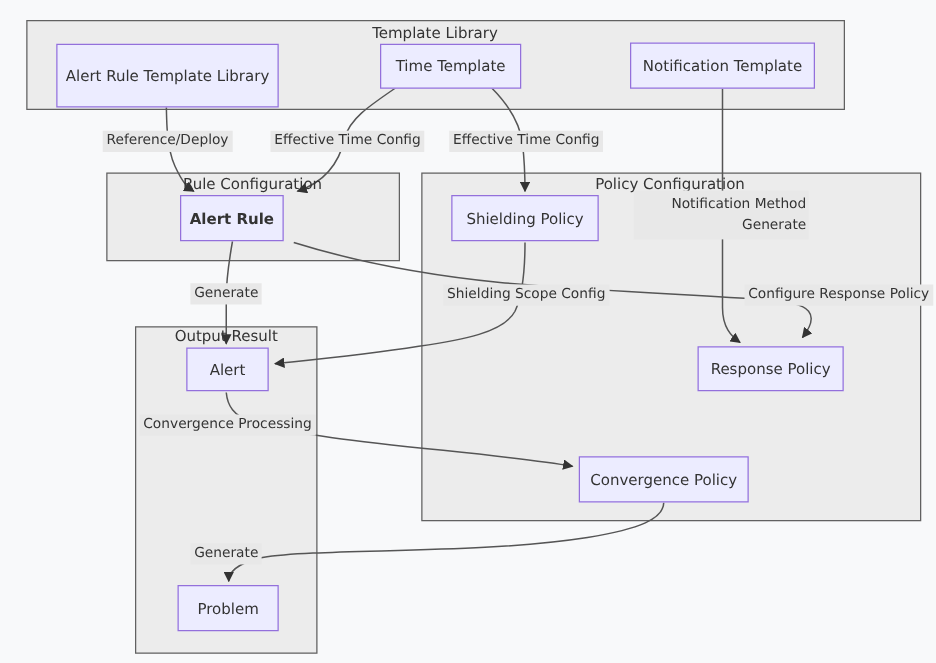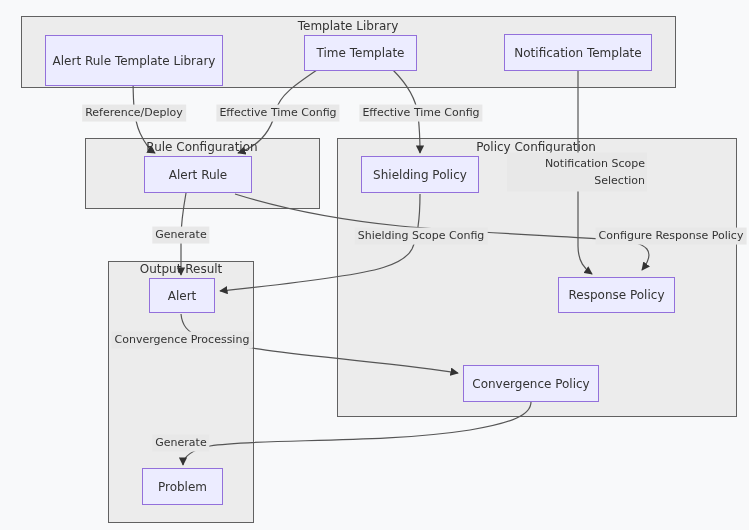--- a/index.html
+++ b/index.html
@@ -122,37 +122,37 @@
     <path class="edge" d="M420,194 C420,212 419,234 412,249 C403,266 370,272 335,277 C290,284 248,288 220,291" marker-end="url(#arrow)"></path>
 
     <path class="edge" d="M181,314 C182,325 187,332 200,337 C250,354 390,361 458,373" marker-end="url(#arrow)"></path>
 
     <path class="edge" d="M531,402 C531,415 512,423 470,430 C380,444 258,438 210,446 C192,450 183,456 183,465" marker-end="url(#arrow)"></path>
   </svg>
 
   <div class="edge-label" style="left:134px; top:113px;">Reference/Deploy</div>
   <div class="edge-label" style="left:278px; top:113px;">Effective Time Config</div>
   <div class="edge-label" style="left:421px; top:113px;">Effective Time Config</div>
-  <div class="edge-label wrap" style="left:577px; top:172px;">Notification Scope Selection</div>
+  <div class="edge-label wrap" style="left:577px; top:172px;">Notification Method Generate</div>
   <div class="edge-label" style="left:181px; top:235px;">Generate</div>
   <div class="edge-label" style="left:655px; top:236px;margin-left:16px;">Configure Response Policy</div>
   <div class="edge-label" style="left:421px; top:236px;">Shielding Scope Config</div>
   <div class="edge-label" style="left:182px; top:340px;">Convergence Processing</div>
   <div class="edge-label" style="left:181px; top:443px;">Generate</div>
 
   <div class="node" style="left:45px; top:35px; width:178px; height:51px;">
     <span class="node-label">Alert Rule Template Library</span>
   </div>
   <div class="node" style="left:304px; top:35px; width:113px; height:36px;">
     <span class="node-label">Time Template</span>
   </div>
   <div class="node" style="left:504px; top:34px; width:148px; height:37px;">
     <span class="node-label">Notification Template</span>
   </div>
-  <div class="node" style="left:144px; top:156px; width:108px; height:37px;">
+  <div class="node" style="left:144px; top:156px; width:83px; height:37px;font-weight:bold;">
     <span class="node-label">Alert Rule</span>
   </div>
   <div class="node" style="left:361px; top:156px; width:118px; height:37px;">
     <span class="node-label">Shielding Policy</span>
   </div>
   <div class="node" style="left:558px; top:277px; width:117px; height:36px;">
     <span class="node-label">Response Policy</span>
   </div>
   <div class="node" style="left:463px; top:365px; width:136px; height:37px;">
     <span class="node-label">Convergence Policy</span>

